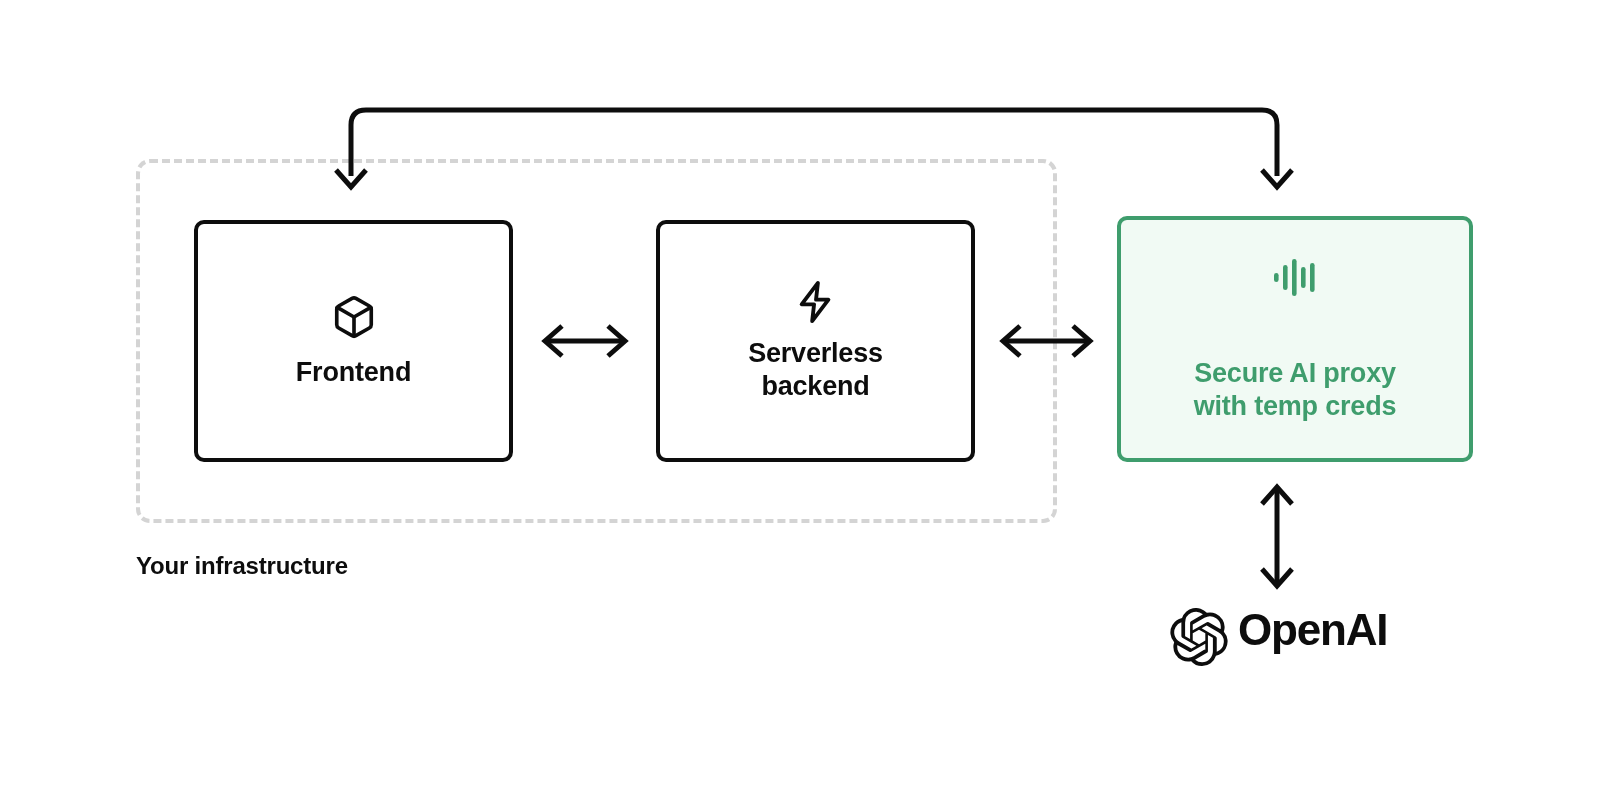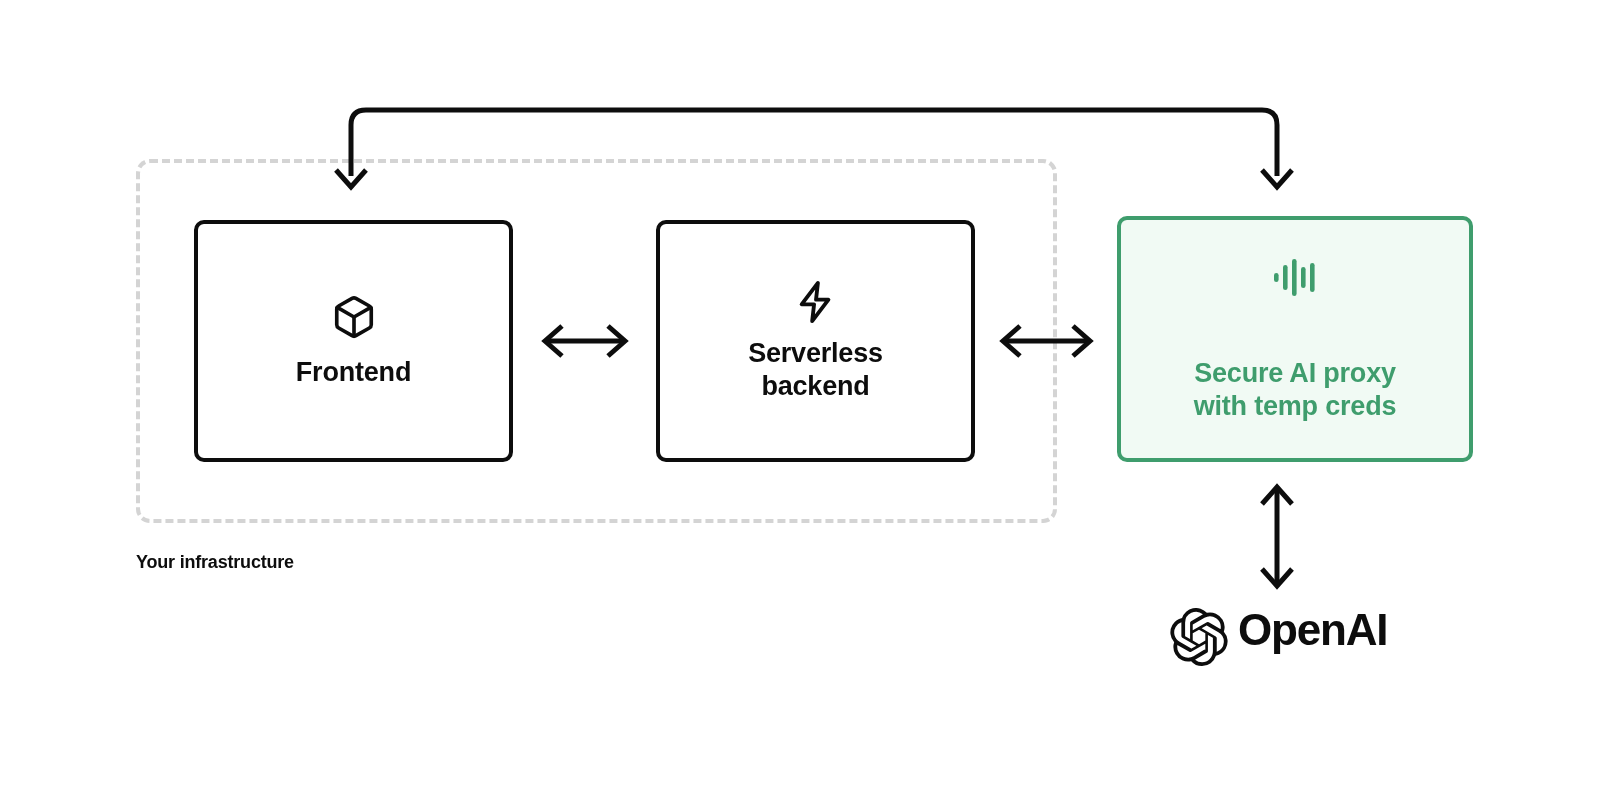--- a/index.html
+++ b/index.html
@@ -34,21 +34,21 @@
     width: 921px;
     height: 364px;
     border: 4px dashed #d4d4d4;
     border-radius: 14px;
     box-sizing: border-box;
   }
   .infra-label {
     position: absolute;
     left: 136px;
     top: 552px;
-    font-size: 18px;
+    font-size: 24px;
     font-weight: bold;
     color: #0d0d0d;
     letter-spacing: -0.2px;
     white-space: nowrap;
   }
 
   
   .node {
     position: absolute;
     box-sizing: border-box;

